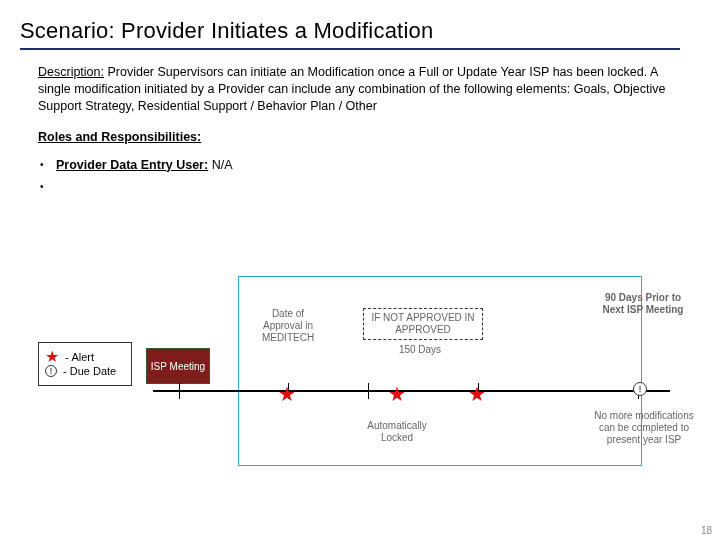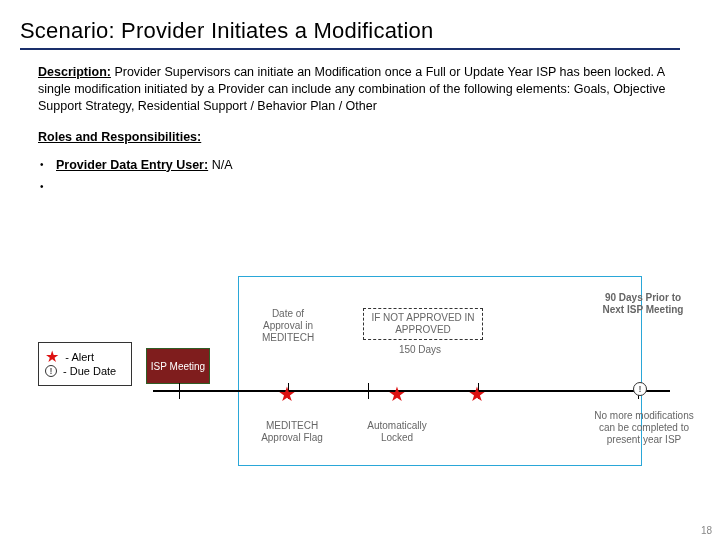--- a/index.html
+++ b/index.html
@@ -35,21 +35,21 @@
     padding-bottom: 4px;
     border-bottom: 2px solid #1a2f6b;
     margin-right: 20px;
   }
   .body {
     padding: 14px 38px 0 38px;
     font-size: 12.5px;
     line-height: 1.35;
   }
   .desc { margin-bottom: 14px; }
-  .desc-label { font-weight: 700; text-decoration: underline; }
+  .desc-label { font-weight: 400; text-decoration: underline; }
   .roles-label { font-weight: 700; text-decoration: underline; margin-bottom: 8px; }
   .bul {
     display: flex;
     padding: 3px 0 3px 2px;
   }
   .bul .dot {
     width: 16px; flex: 0 0 16px; font-size: 10px; line-height: 16px;
   }
   .bul .txt { flex: 1; }
   .role-name { font-weight: 700; text-decoration: underline; }
@@ -186,18 +186,17 @@
     <div class="tick" style="left:215px;"></div>
     <div class="tick" style="left:325px;"></div>
     <div class="tick" style="left:485px;"></div>
   </div>
 
   <span class="tl-star" style="left:240px;">★</span>
   <span class="tl-star" style="left:350px;">★</span>
   <span class="tl-star" style="left:430px;">★</span>
   <span class="tl-due" style="left:595px;">!</span>
 
-  <div class="dlabel" style="left:218px; top:140px; width:72px;">MEDITECH Approval Flag</div>
   <div class="dlabel" style="left:554px; top:130px; width:104px;">No more modifications can be completed to present year ISP</div>
   <div class="dlabel" style="left:320px; top:140px; width:78px;">Automatically Locked</div>
 </div>
 
 <div class="pagenum">18</div>
 
 </body></html>

